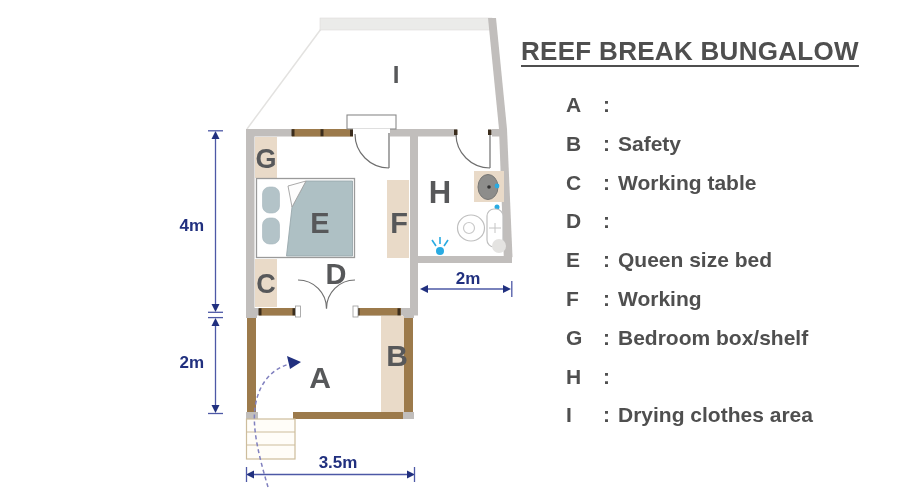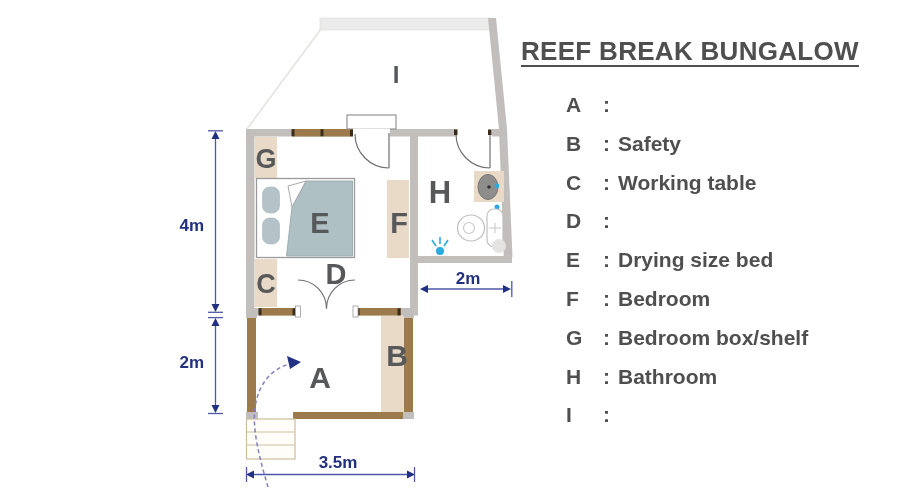--- a/index.html
+++ b/index.html
@@ -223,37 +223,37 @@
         <span class="legend-colon">:</span>
         <span class="legend-name">Working table</span>
       </div>
       <div class="legend-row">
         <span class="legend-letter">D</span>
         <span class="legend-colon">:</span>
       </div>
       <div class="legend-row">
         <span class="legend-letter">E</span>
         <span class="legend-colon">:</span>
-        <span class="legend-name">Drying size bed</span>
+        <span class="legend-name">Queen size bed</span>
       </div>
       <div class="legend-row">
         <span class="legend-letter">F</span>
         <span class="legend-colon">:</span>
-        <span class="legend-name">Bedroom</span>
+        <span class="legend-name">Working</span>
       </div>
       <div class="legend-row">
         <span class="legend-letter">G</span>
         <span class="legend-colon">:</span>
         <span class="legend-name">Bedroom box/shelf</span>
       </div>
       <div class="legend-row">
         <span class="legend-letter">H</span>
         <span class="legend-colon">:</span>
-        <span class="legend-name">Bathroom</span>
       </div>
       <div class="legend-row">
         <span class="legend-letter">I</span>
         <span class="legend-colon">:</span>
+        <span class="legend-name">Drying clothes area</span>
       </div>
     </div>
   </div>
 
 </div>
 
 </body></html>

